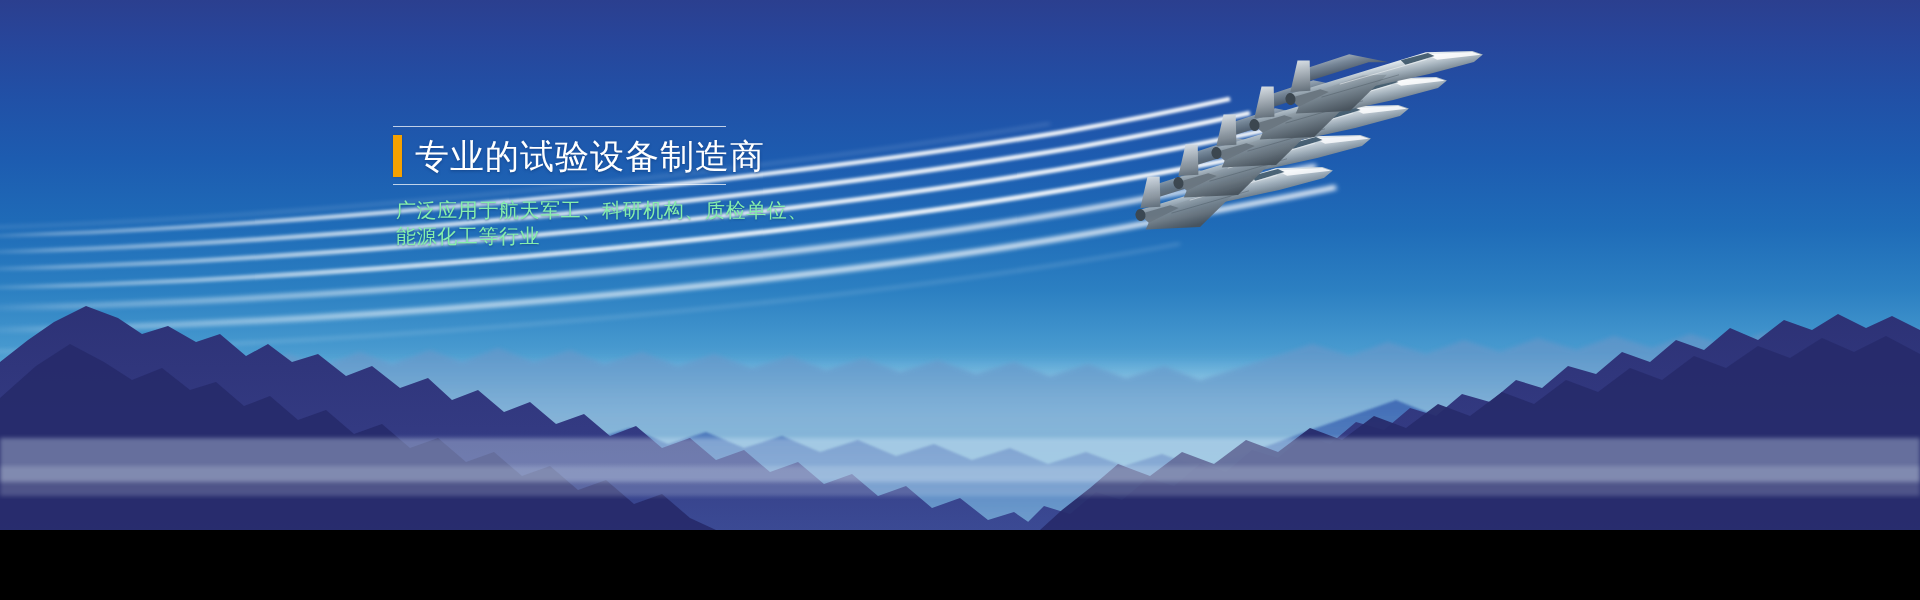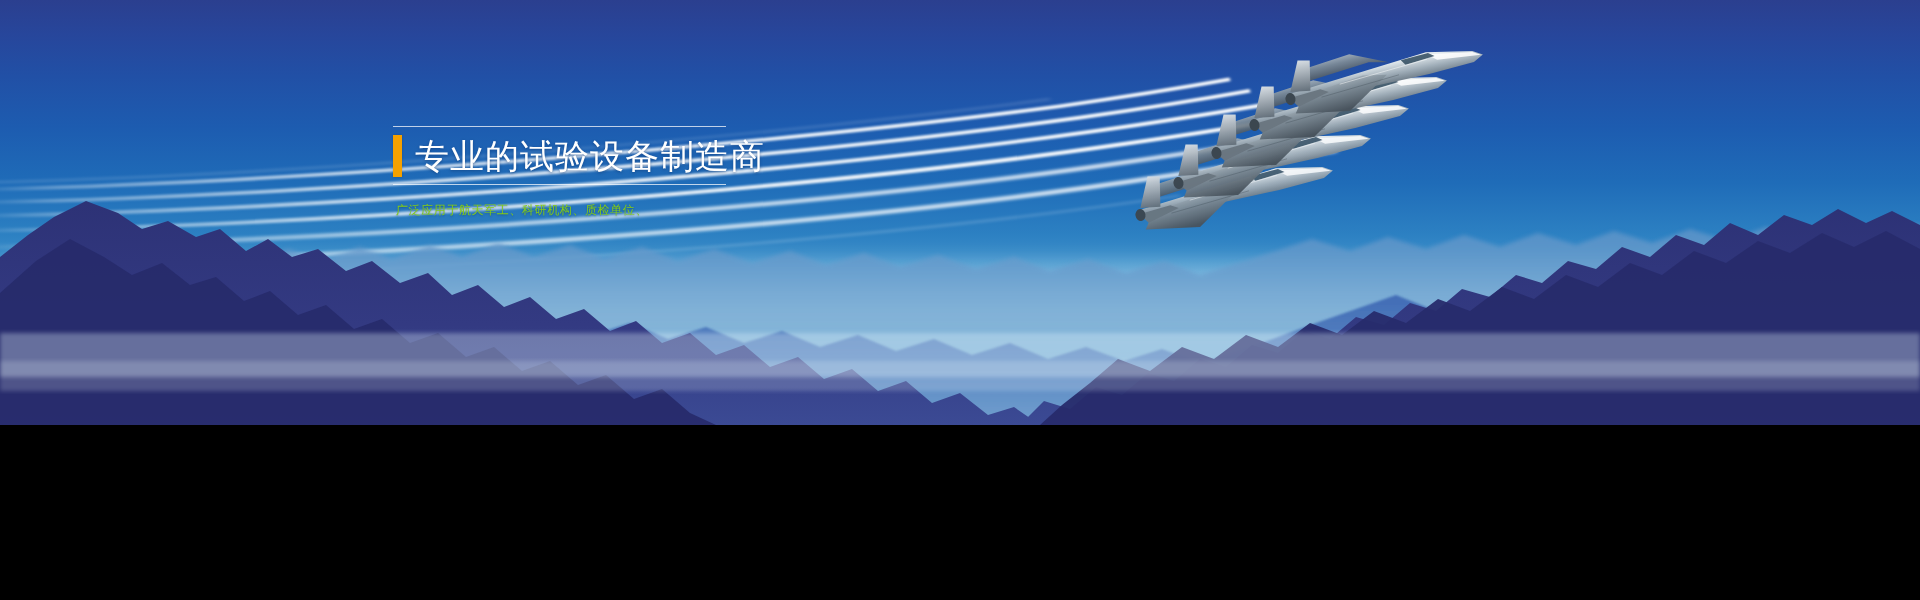--- a/index.html
+++ b/index.html
@@ -1,20 +1,20 @@
 <!DOCTYPE html>
 <html><head>
 <meta charset="utf-8">
 <style>
   * { margin:0; padding:0; box-sizing:border-box; }
   html,body { width:1920px; height:600px; overflow:hidden; background:#000; }
 
   .banner{
     position:relative;
-    width:1920px; height:425px;
+    width:1920px; height:530px;
     overflow:hidden;
     font-family:"Liberation Sans","DejaVu Sans",sans-serif;
   }
 
   
   .sky{
     position:absolute; inset:0;
     background:linear-gradient(180deg,
       #2b3f8f 0%,
       #27469b 8%,
@@ -94,23 +94,23 @@
     font-weight:400;
     white-space:nowrap;
     text-shadow:0 1px 3px rgba(10,40,90,.45);
   }
 
   .sub{
     margin-top:12px;
     margin-left:3px;
   }
   .sub-line{
-    font-size:12px;
+    font-size:20px;
     line-height:26px;
-    color:#84cc16;
+    color:#86efac;
     letter-spacing:.6px;
     white-space:nowrap;
     text-shadow:0 1px 2px rgba(10,40,90,.40);
   }
 </style>
 </head>
 <body>
 
 <div class="banner">
 
@@ -282,17 +282,18 @@
 
     <div class="headline-row">
       <div class="accent-bar"></div>
       <h1 class="headline">专业的试验设备制造商</h1>
     </div>
 
     <div class="rule bottom"></div>
 
     <div class="sub">
       <div class="sub-line">广泛应用于航天军工、科研机构、质检单位、</div>
+      <div class="sub-line">能源化工等行业</div>
     </div>
 
   </div>
 
 </div>
 
 </body></html>

